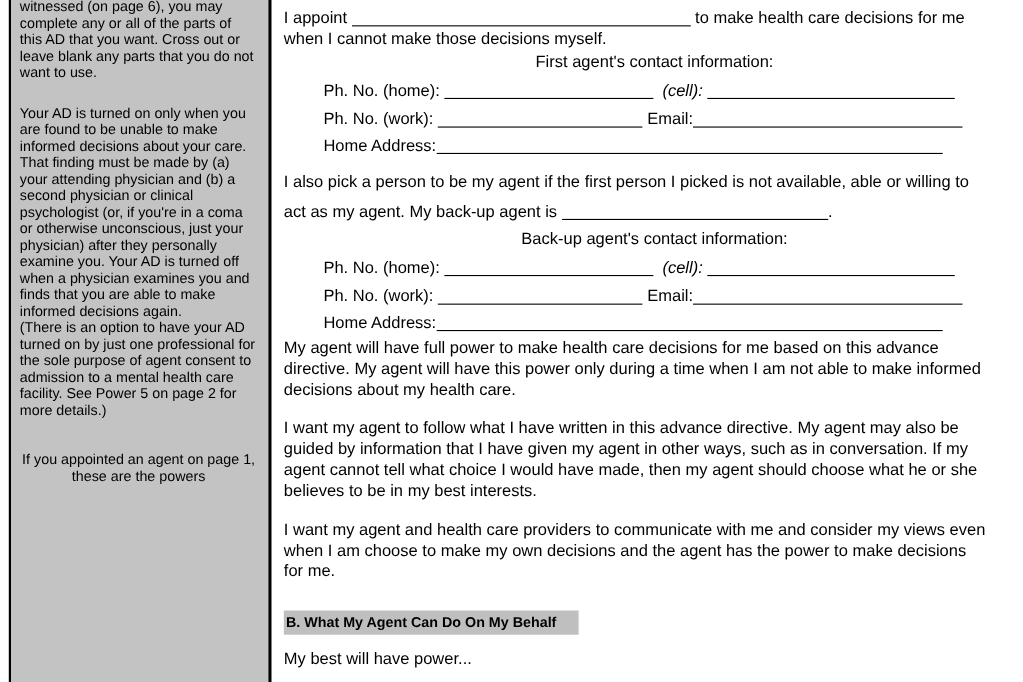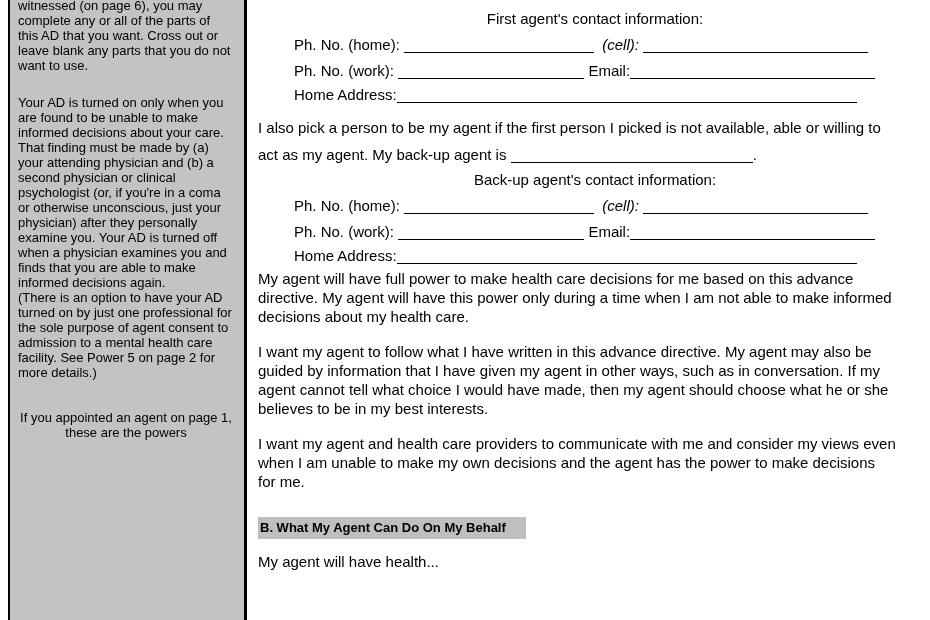--- a/index.html
+++ b/index.html
@@ -84,20 +84,25 @@
     <p class="sb first">witnessed (on page 6), you may complete any or all of the parts of this AD that you want. Cross out or leave blank any parts that you do not want to use.</p>
     <p class="sb gap-b">Your AD is turned on only when you are found to be unable to make informed decisions about your care. That finding must be made by (a) your attending physician and (b) a second physician or clinical psychologist (or, if you're in a coma or otherwise unconscious, just your physician) after they personally examine you. Your AD is turned off when a physician examines you and finds that you are able to make informed decisions again.</p>
     <p class="sb">(There is an option to have your AD turned on by just one professional for the sole purpose of agent consent to admission to a mental health care facility. See Power 5 on page 2 for more details.)</p>
     <p class="sb gap-c">If you appointed an agent on page 1, these are the powers</p>
   </aside>
 
   <div class="divider"></div>
 
   <main class="content">
 
+    <p class="para">
+      <span>I appoint</span>
+      <span class="blank w-agent"></span>
+      <span>to make health care decisions for me when I cannot make those decisions myself.</span>
+    </p>
 
     <p class="label-line">First agent's contact information:</p>
 
     <div class="fieldrow">
       <span>Ph. No. (home):</span>
       <span class="blank w-phone"></span>
       <span class="cell-label">(cell):</span>
       <span class="blank w-cell"></span>
     </div>
 
@@ -132,20 +137,20 @@
     </div>
 
     <div class="fieldrow addr">
       <span>Home Address:</span><span class="blank w-address"></span>
     </div>
 
     <p class="para tight">My agent will have full power to make health care decisions for me based on this advance directive. My agent will have this power only during a time when I am not able to make informed decisions about my health care.</p>
 
     <p class="para gap">I want my agent to follow what I have written in this advance directive. My agent may also be guided by information that I have given my agent in other ways, such as in conversation. If my agent cannot tell what choice I would have made, then my agent should choose what he or she believes to be in my best interests.</p>
 
-    <p class="para gap">I want my agent and health care providers to communicate with me and consider my views even when I am unable to make my own decisions and the agent has the power to make decisions for me.</p>
+    <p class="para gap">I want my agent and health care providers to communicate with me and consider my views even when I am choose to make my own decisions and the agent has the power to make decisions for me.</p>
 
     <h2 class="section-heading">B. What My Agent Can Do On My Behalf</h2>
 
-    <p class="para power-intro">My agent will have health...</p>
+    <p class="para power-intro">My best will have power...</p>
 
   </main>
 </div>
 
 </body></html>

